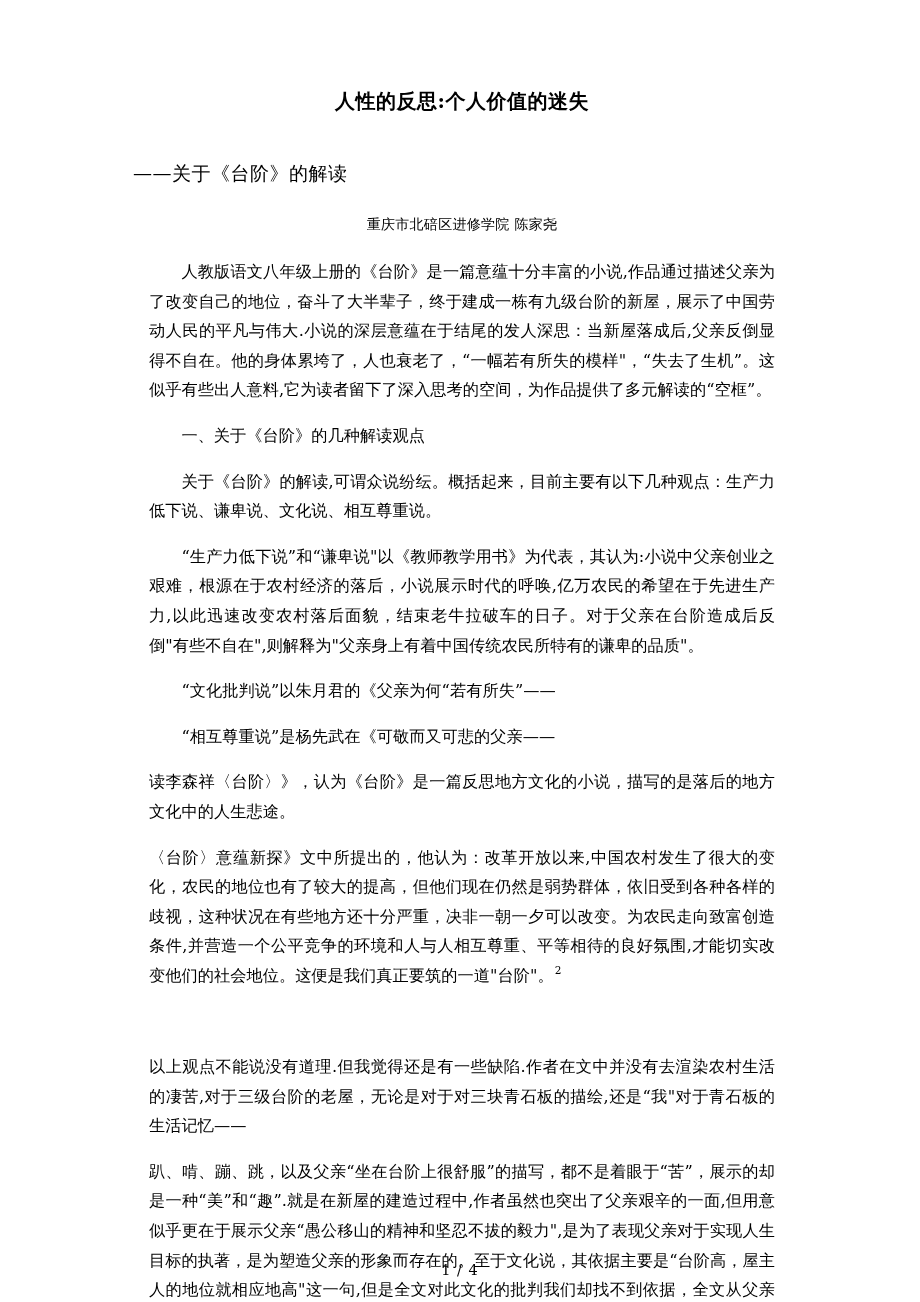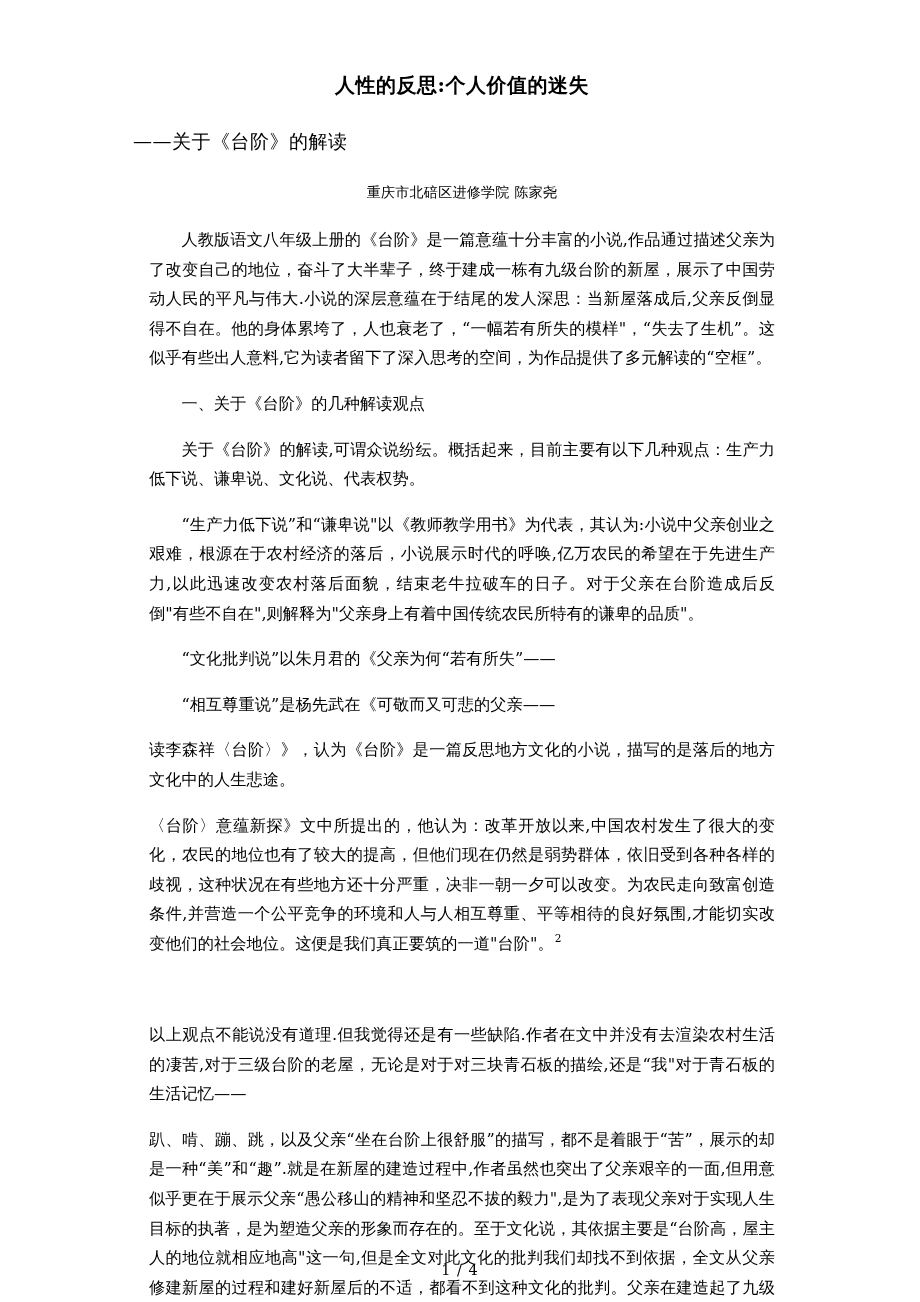--- a/index.html
+++ b/index.html
@@ -30,21 +30,21 @@
     left: 133px;
     top: 0;
     width: 658px;
   }
 
   .doc-title {
     text-align: center;
     font-size: 20px;
     font-weight: bold;
     line-height: 30px;
-    margin: 0;
+    margin: 16px;
     padding-top: 70px;
     letter-spacing: 0.5px;
   }
 
   .doc-subtitle {
     font-size: 19px;
     font-weight: normal;
     line-height: 28px;
     margin: 0;
     padding-top: 27px;
@@ -109,21 +109,21 @@
     <h1 class="doc-title">人性的反思:个人价值的迷失</h1>
 
     <h2 class="doc-subtitle">——关于《台阶》的解读</h2>
 
     <div class="doc-author">重庆市北碚区进修学院  陈家尧</div>
 
     <p class="para indent first-body">人教版语文八年级上册的《台阶》是一篇意蕴十分丰富的小说,作品通过描述父亲为了改变自己的地位，奋斗了大半辈子，终于建成一栋有九级台阶的新屋，展示了中国劳动人民的平凡与伟大.小说的深层意蕴在于结尾的发人深思：当新屋落成后,父亲反倒显得不自在。他的身体累垮了，人也衰老了，“一幅若有所失的模样"，“失去了生机”。这似乎有些出人意料,它为读者留下了深入思考的空间，为作品提供了多元解读的“空框”。</p>
 
     <p class="para indent">一、关于《台阶》的几种解读观点</p>
 
-    <p class="para indent">关于《台阶》的解读,可谓众说纷纭。概括起来，目前主要有以下几种观点：生产力低下说、谦卑说、文化说、代表权势。</p>
+    <p class="para indent">关于《台阶》的解读,可谓众说纷纭。概括起来，目前主要有以下几种观点：生产力低下说、谦卑说、文化说、相互尊重说。</p>
 
     <p class="para indent">“生产力低下说”和“谦卑说"以《教师教学用书》为代表，其认为:小说中父亲创业之艰难，根源在于农村经济的落后，小说展示时代的呼唤,亿万农民的希望在于先进生产力,以此迅速改变农村落后面貌，结束老牛拉破车的日子。对于父亲在台阶造成后反倒"有些不自在",则解释为"父亲身上有着中国传统农民所特有的谦卑的品质"。</p>
 
     <p class="para indent">“文化批判说”以朱月君的《父亲为何“若有所失”——</p>
 
 
     <p class="para indent">“相互尊重说”是杨先武在《可敬而又可悲的父亲——</p>
 
     <p class="para">读李森祥〈台阶〉》，认为《台阶》是一篇反思地方文化的小说，描写的是落后的地方文化中的人生悲途。</p>
 

